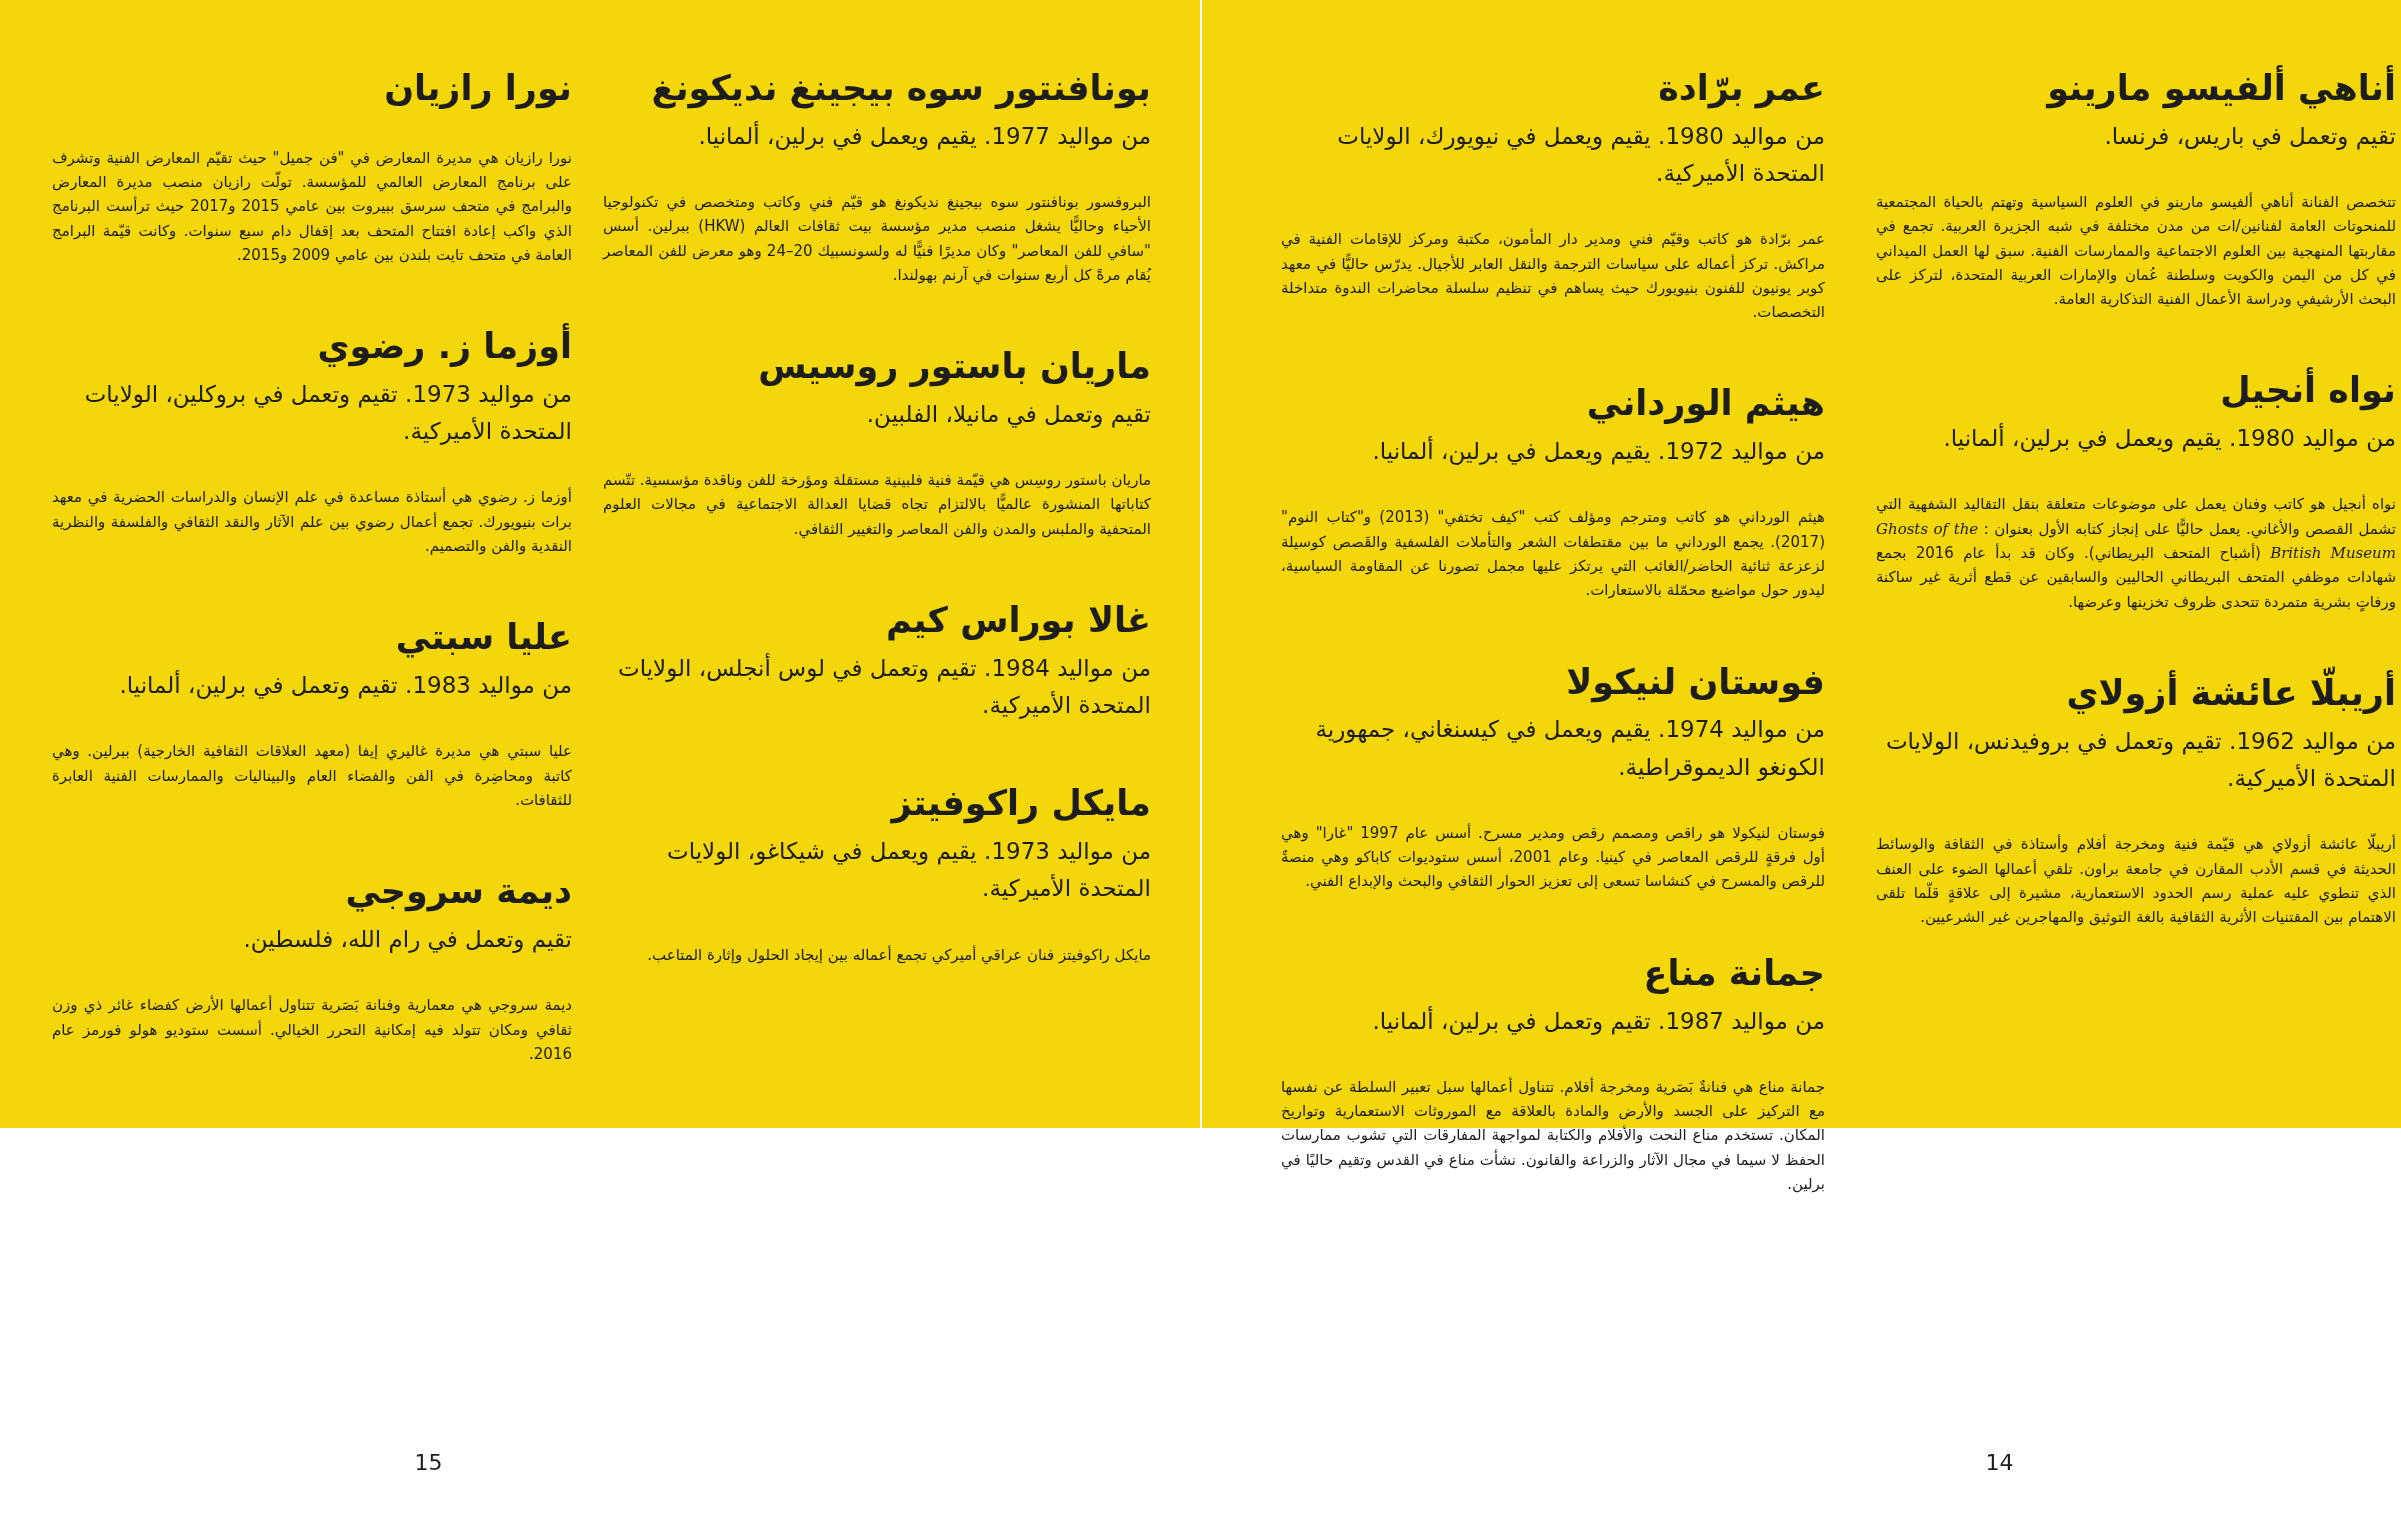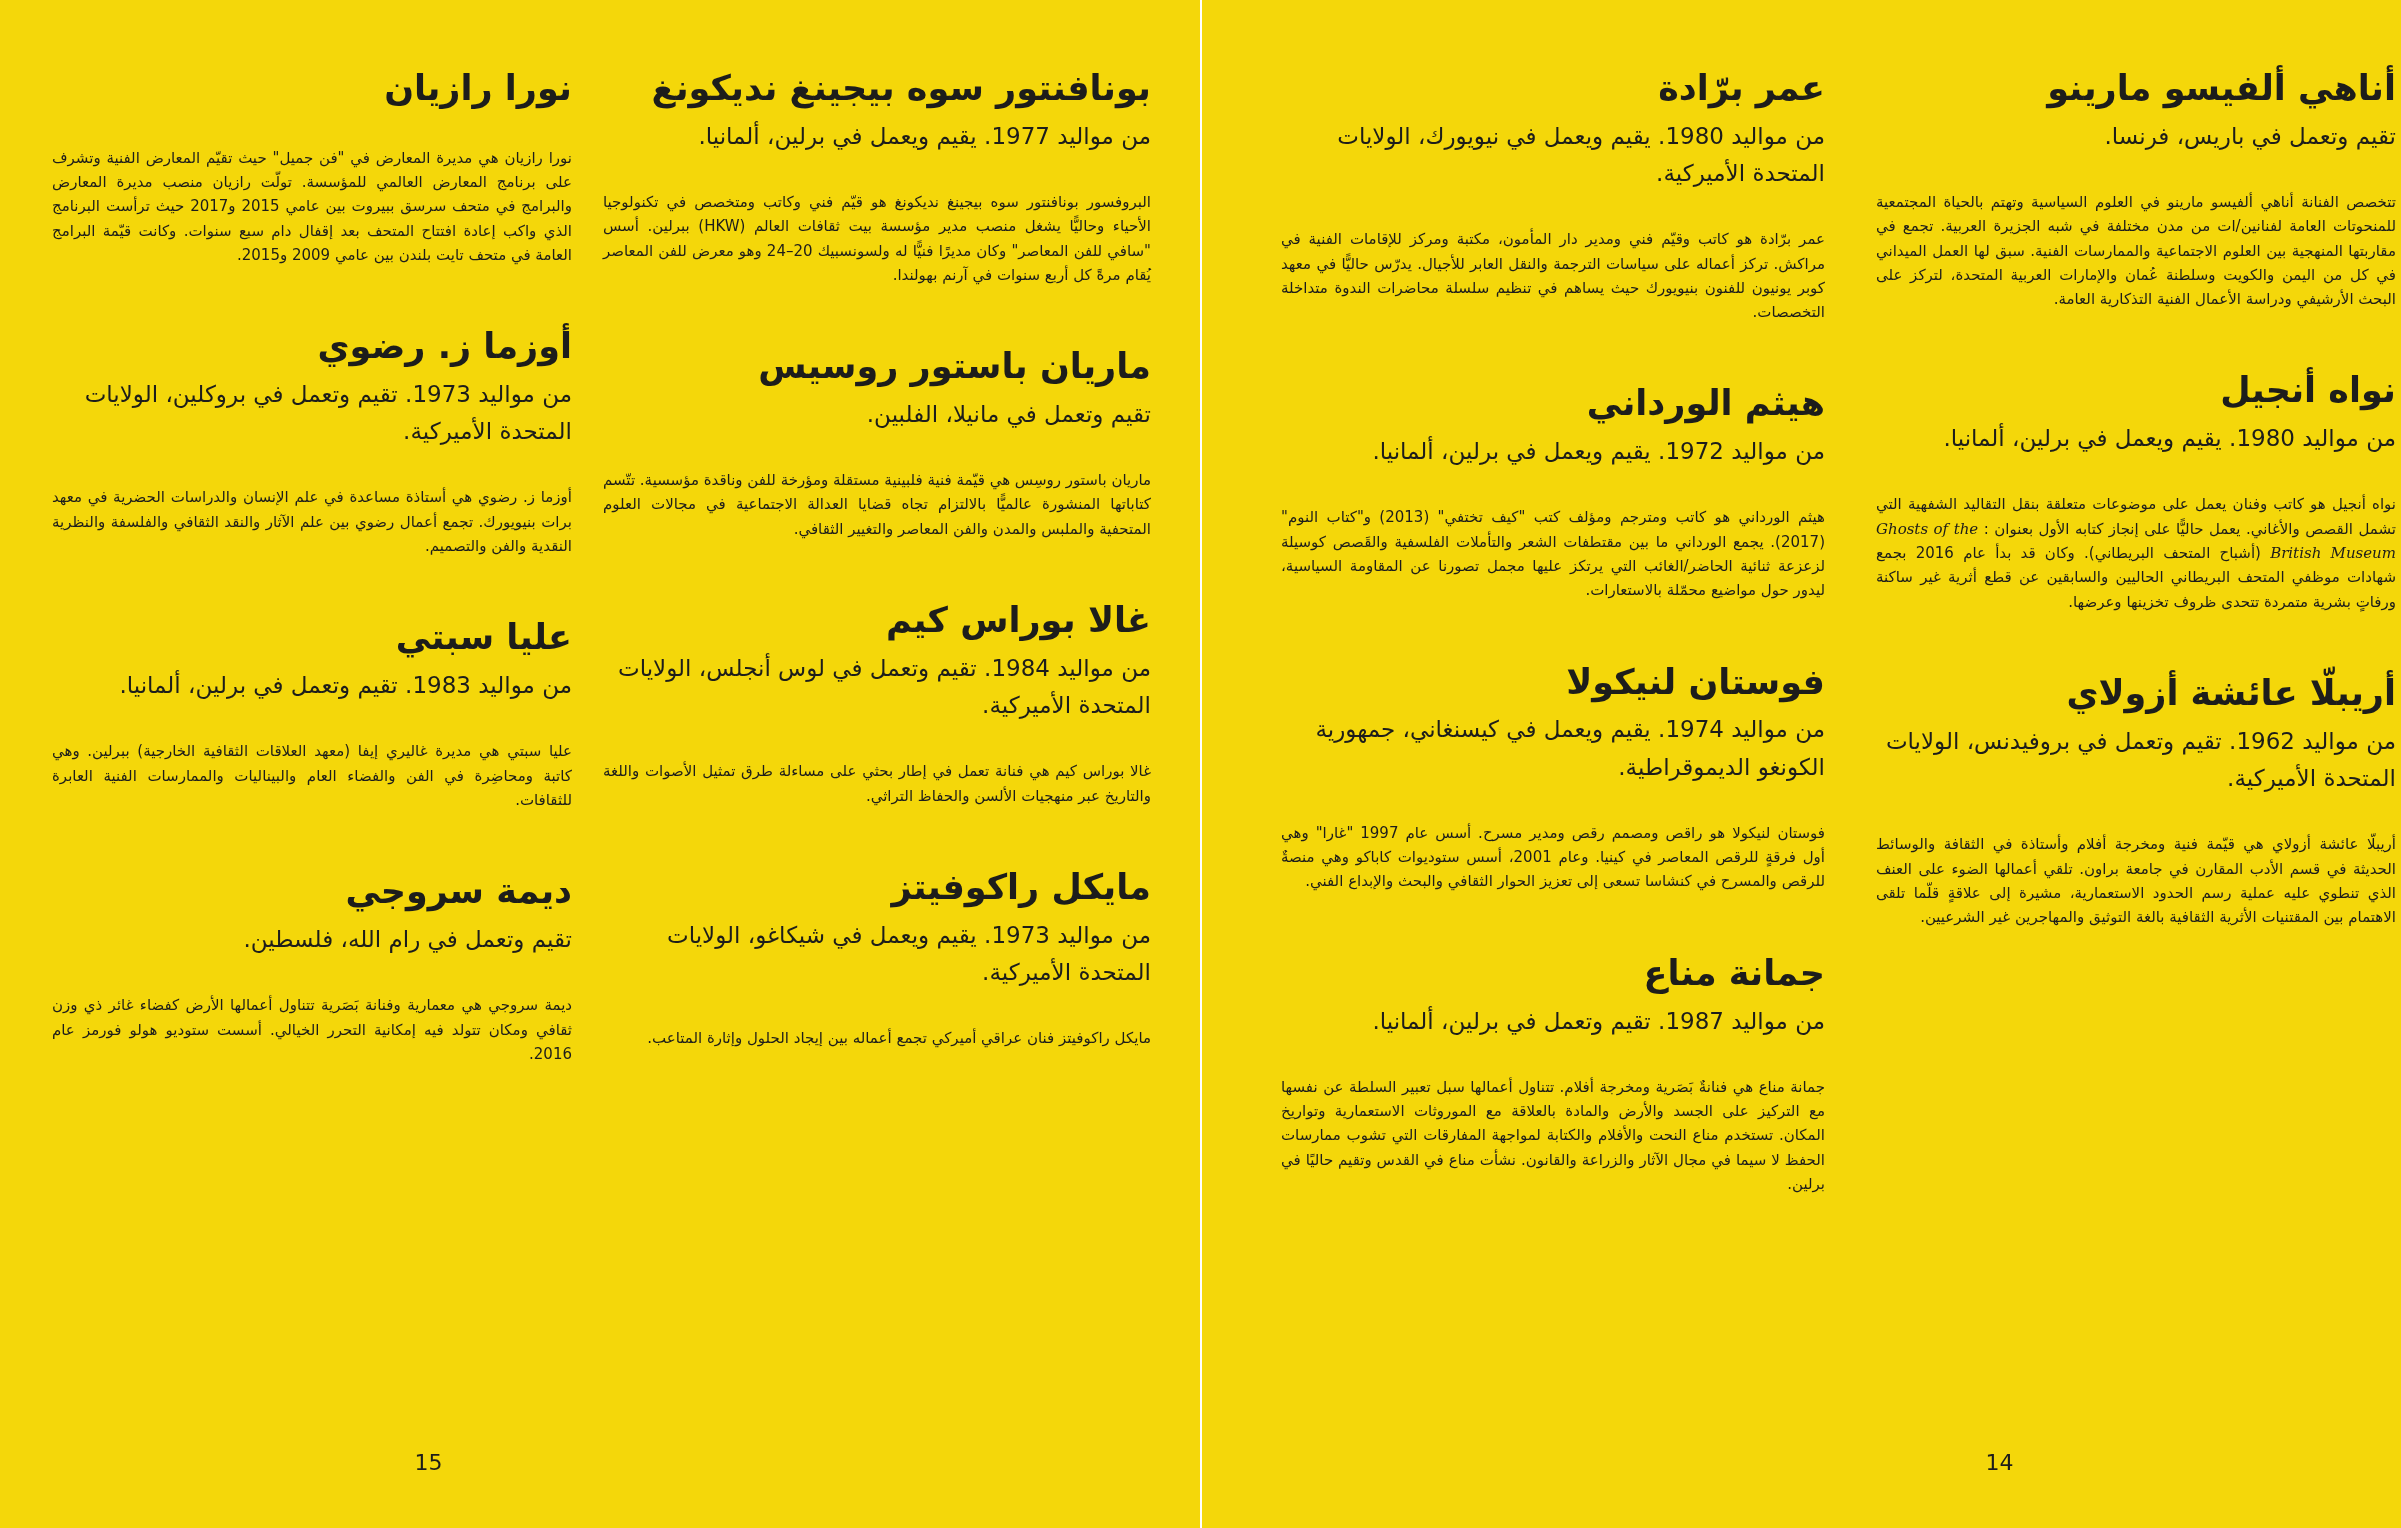--- a/index.html
+++ b/index.html
@@ -1,21 +1,21 @@
 <!DOCTYPE html>
 <html lang="ar" dir="rtl" style="font-size:11px"><head>
 <meta charset="utf-8">
 <style>
   html, body { margin: 0; padding: 0; }
   body { width: 2401px; height: 1528px; overflow: hidden; }
 
   .spread {
     position: relative;
     width: 2401px;
-    height: 1528px;
+    height: 1128px;
     background: #f4d70a;
     font-family: "DejaVu Sans", sans-serif;
     color: #1d1d1b;
     direction: rtl;
   }
 
   .divider {
     position: absolute;
     left: 1200px;
     top: 0;
@@ -111,21 +111,20 @@
         <p class="bio-text">البروفسور بونافنتور سوه بيجينغ نديكونغ هو قيّم فني وكاتب ومتخصص في تكنولوجيا الأحياء وحاليًّا يشغل منصب مدير مؤسسة بيت ثقافات العالم (HKW) ببرلين. أسس "سافي للفن المعاصر" وكان مديرًا فنيًّا له ولسونسبيك 20–24 وهو معرض للفن المعاصر يُقام مرةً كل أربع سنوات في آرنم بهولندا.</p>
       </section>
       <section class="bio">
         <h2 class="artist-name">ماريان باستور روسيس</h2>
         <p class="residence">تقيم وتعمل في مانيلا، الفلبين.</p>
         <p class="bio-text">ماريان باستور روسِس هي قيّمة فنية فلبينية مستقلة ومؤرخة للفن وناقدة مؤسسية. تتّسم كتاباتها المنشورة عالميًّا بالالتزام تجاه قضايا العدالة الاجتماعية في مجالات العلوم المتحفية والملبس والمدن والفن المعاصر والتغيير الثقافي.</p>
       </section>
       <section class="bio">
         <h2 class="artist-name">غالا بوراس كيم</h2>
         <p class="residence">من مواليد 1984. تقيم وتعمل في لوس أنجلس، الولايات المتحدة الأميركية.</p>
-        <p class="bio-text">غالا بوراس كيم هي فنانة تعمل في إطار بحثي على مساءلة طرق تمثيل الأصوات واللغة والتاريخ عبر منهجيات الألسن والحفاظ التراثي.</p>
       </section>
       <section class="bio">
         <h2 class="artist-name">مايكل راكوفيتز</h2>
         <p class="residence">من مواليد 1973. يقيم ويعمل في شيكاغو، الولايات المتحدة الأميركية.</p>
         <p class="bio-text">مايكل راكوفيتز فنان عراقي أميركي تجمع أعماله بين إيجاد الحلول وإثارة المتاعب.</p>
       </section>
     </div>
 
     <div class="page-number">15</div>
   </div>

